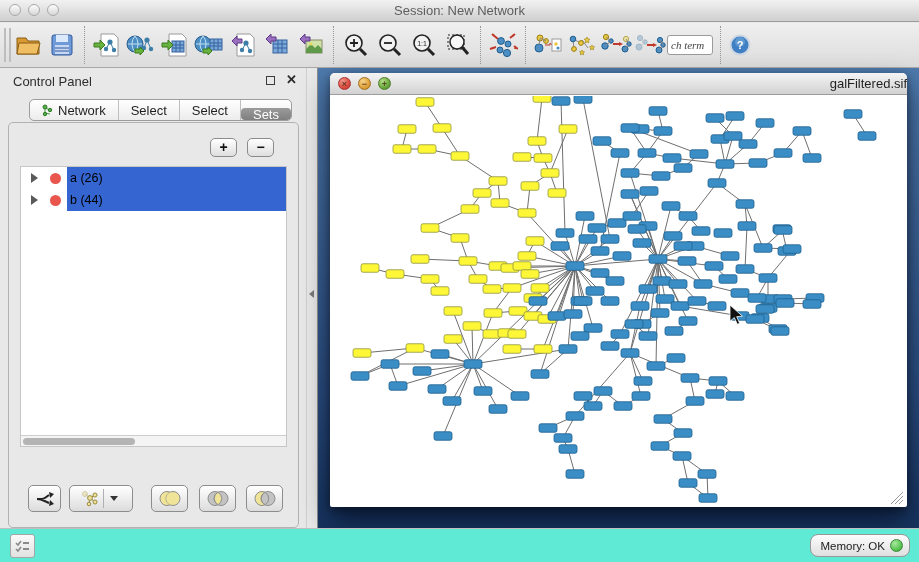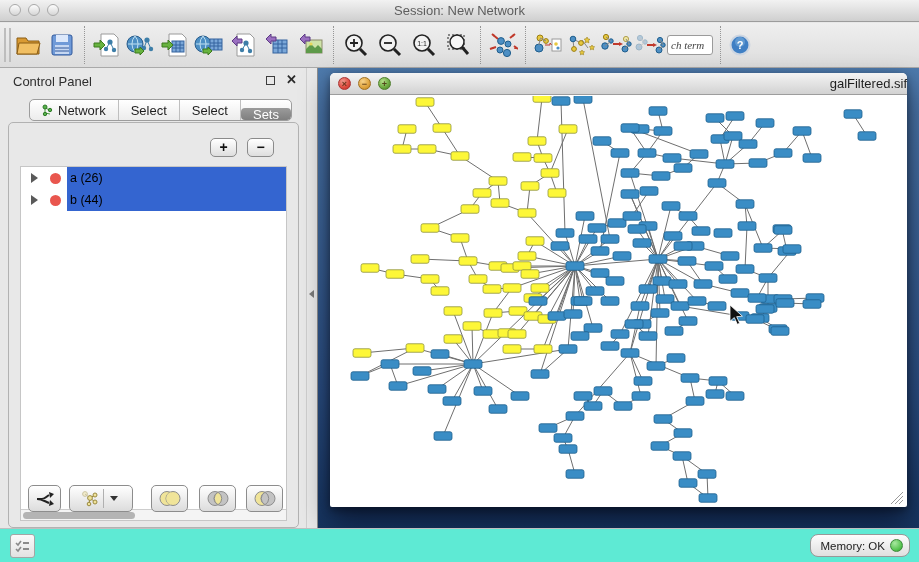--- a/index.html
+++ b/index.html
@@ -41,21 +41,21 @@
   .cp-tab { padding:0 12px; font-size:13px; color:#1f1f1f; display:flex; align-items:center; gap:5px;
     border-right:1px solid #bfbfbf;text-align:right; }
   .cp-tab:last-child { border-right:none;margin-top:8px; }
   .cp-tab.active { background:linear-gradient(#9b9b9b,#7f7f7f); color:#fff; border-radius:4px; }
   .groupbox { position:absolute; left:8px; right:7px; top:54px; bottom:14px;
     border:1px solid #b2b2b2; border-radius:5px; background:#e8e8e8; }
   .pm-btn { position:absolute; top:15px; width:27px; height:19px; border:1px solid #8b8b8b;
     border-radius:5px; background:linear-gradient(#ffffff,#dedede);
     font-size:14px; font-weight:bold; color:#111; text-align:center; line-height:17px; }
   .pm-plus { right:61px; } .pm-minus { right:24px; }
-  .set-list { position:absolute; left:11px; right:11px; top:43px; height:355px;
+  .set-list { position:absolute; left:11px; right:11px; top:43px; height:281px;
     background:#fff; border:1px solid #c6c6c6; }
   .set-row { position:relative; height:22px; display:flex; align-items:center; background:#fff; }
   .row-tri { width:0; height:0; border-left:7px solid #5a5a5a; border-top:5px solid transparent;
     border-bottom:5px solid transparent; margin-left:10px; }
   .row-dot { width:11px; height:11px; border-radius:50%; margin-left:12px; }
   .row-label-band { margin-left:6px; align-self:stretch; flex:1; display:flex; align-items:center;
     font-size:12.5px; color:#000; padding-left:3px; }
   .set-row.selected .row-label-band { background:#3465d0; }
   .hscroll { position:absolute; left:0; right:0; bottom:0; height:11px; background:#f4f4f4;
     border-top:1px solid #cdcdcd; }

